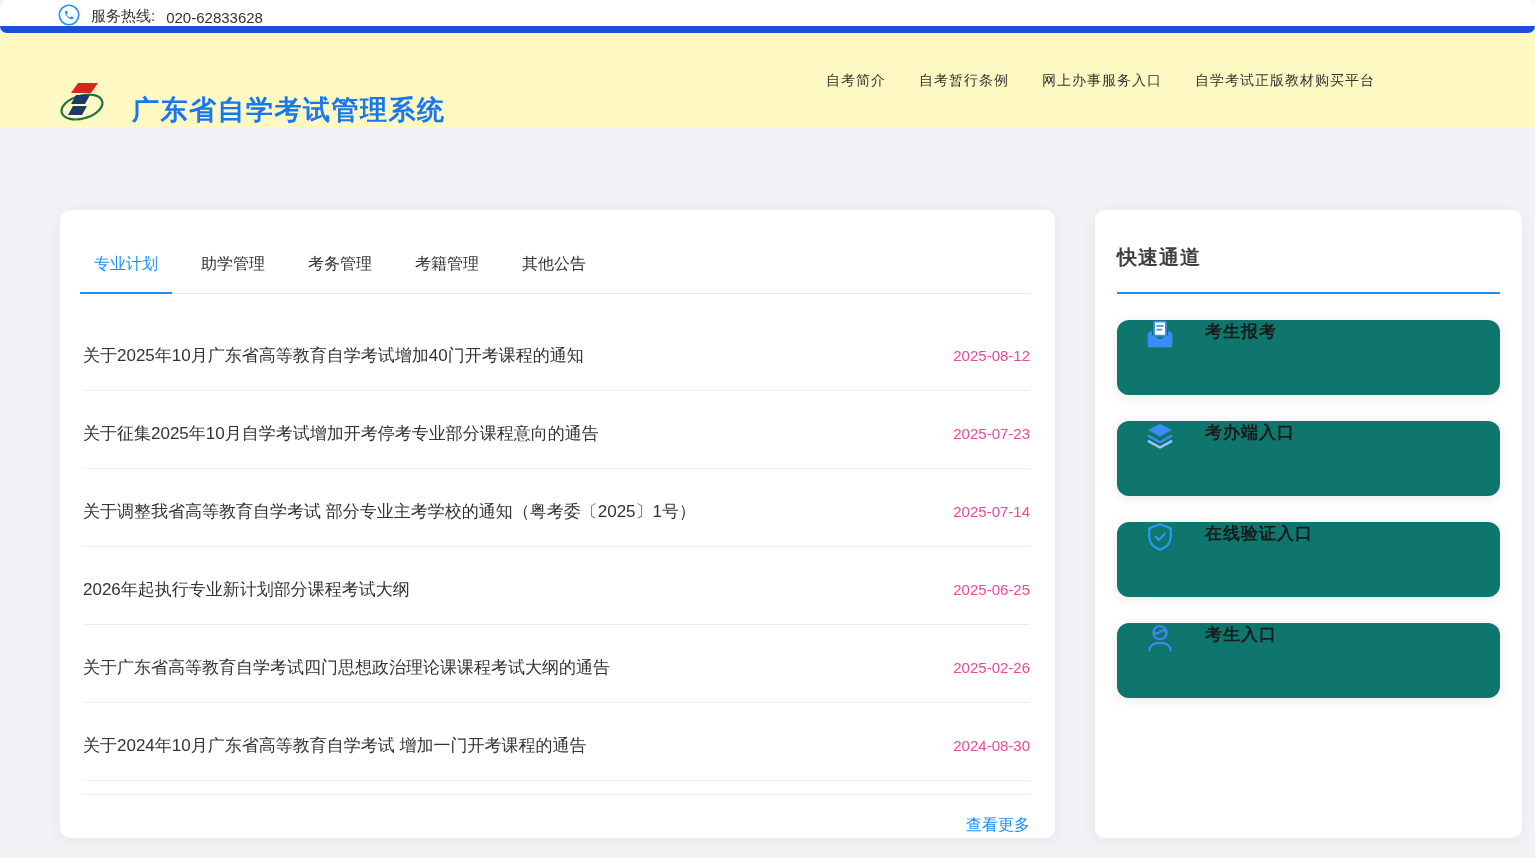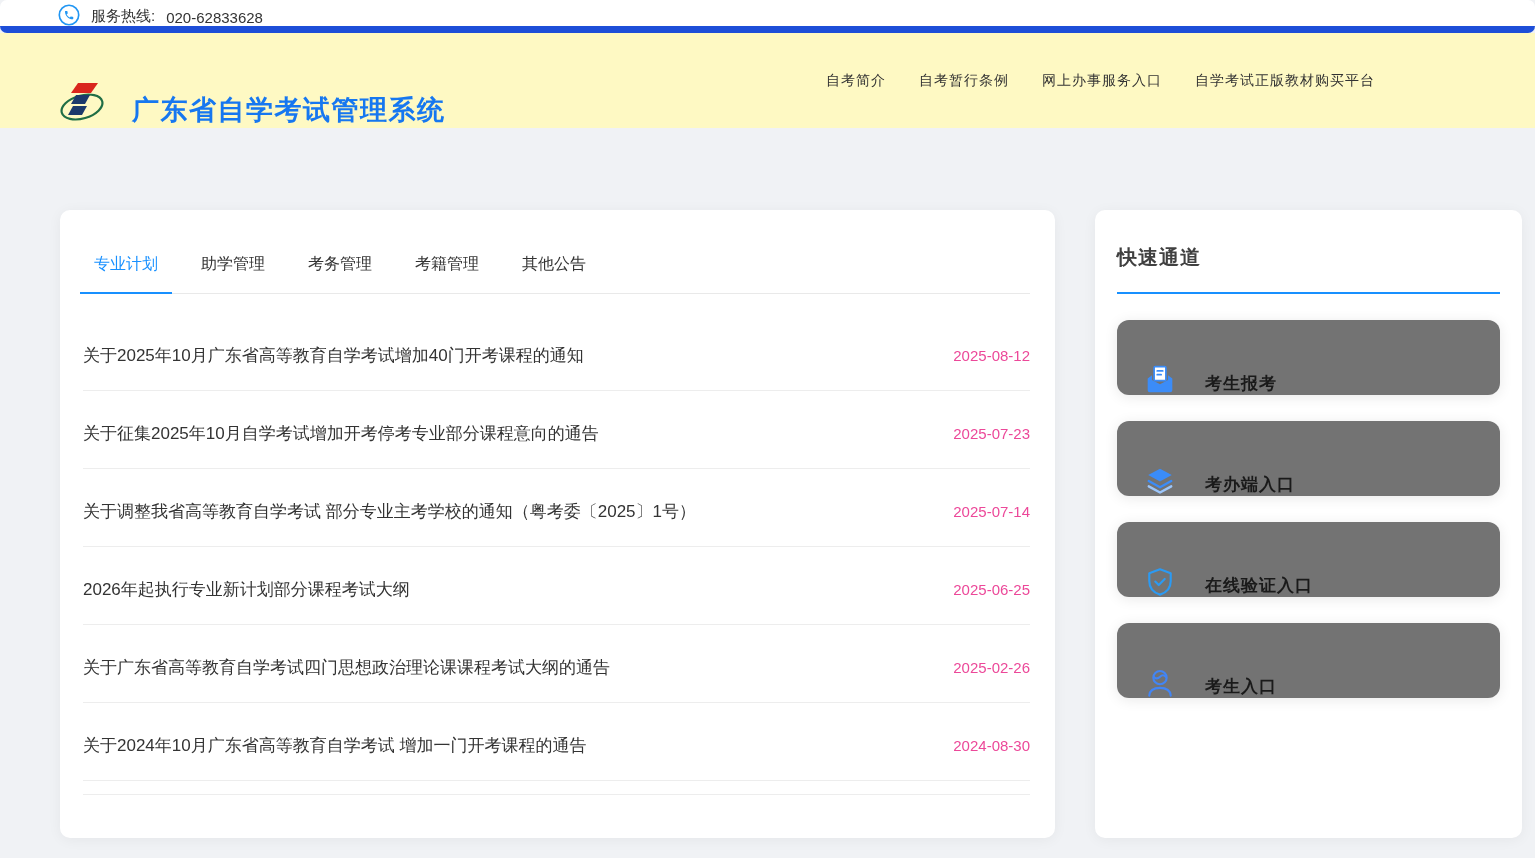--- a/index.html
+++ b/index.html
@@ -37,23 +37,23 @@
   .notice-title { font-size:17px; color:#333; }
   .notice-date { font-size:15px; color:#ec4899; padding-left:20px; white-space:nowrap; }
   .extra-divider { border-top:1px solid #ededed; margin:13px 25px 0 23px; }
   .view-more-row { text-align:right; margin:20px 25px 0; }
   .view-more { font-size:16px; color:var(--accent,#1890ff); text-decoration:none; cursor:pointer; }
   
   .quick { width:427px; height:628px; padding:34px 22px 0; }
   .qa-title { font-size:20px; font-weight:bold; color:#404040; letter-spacing:1px; }
   .qa-underline { height:2px; background:var(--accent,#1890ff); margin-top:21px; }
   .qa-item {
-    height:75px; border-radius:12px; background:#737373;
+    height:75px; border-radius:12px; background:#0f766e;
     box-shadow:0 2px 14px rgba(0,0,0,.09);
-    display:flex; align-items:flex-end; gap:30px; padding-left:28px;
+    display:flex; align-items:flex-start; gap:30px; padding-left:28px;
     margin-top:26px; cursor:pointer;
   }
   .qa-icon { width:30px; height:30px; display:flex; }
   .qa-icon svg { width:30px; height:30px; }
   .qa-label { font-size:17px; font-weight:bold; color:#1a1a1a; letter-spacing:1px; }
 </style>
 </head>
 <body>
 
 <div class="topbar">
@@ -142,20 +142,23 @@
           <span class="notice-title">关于广东省高等教育自学考试四门思想政治理论课课程考试大纲的通告</span>
           <span class="notice-date">2025-02-26</span>
         </div>
 
         <div class="notice-row">
           <span class="notice-title">关于2024年10月广东省高等教育自学考试 增加一门开考课程的通告</span>
           <span class="notice-date">2024-08-30</span>
         </div>
       </div>
     <div class="extra-divider"></div>
+    <div class="view-more-row">
+      <a href="#" class="view-more">查看更多</a>
+    </div>
   </div>
 
   <div class="card quick">
     <div class="qa-title">快速通道</div>
     <div class="qa-underline"></div>
     <div>
 
         <div class="qa-item">
           <span class="qa-icon">
             <svg viewBox="0 0 28 28">

